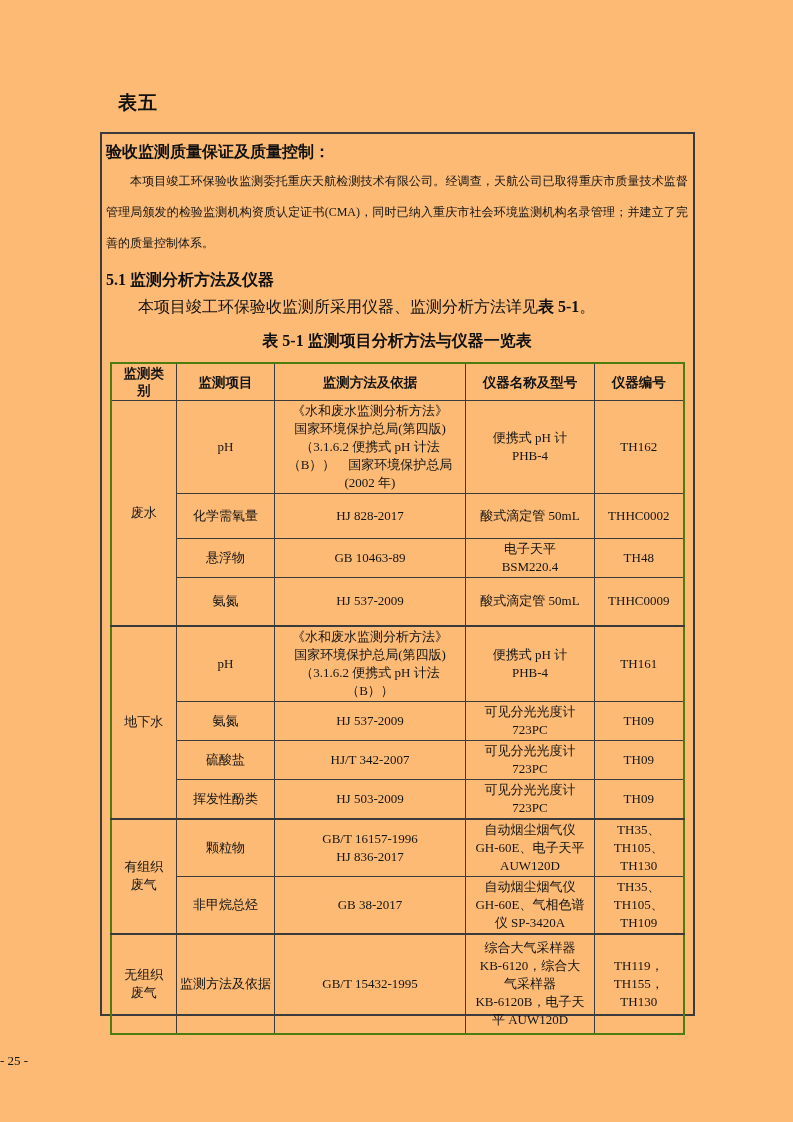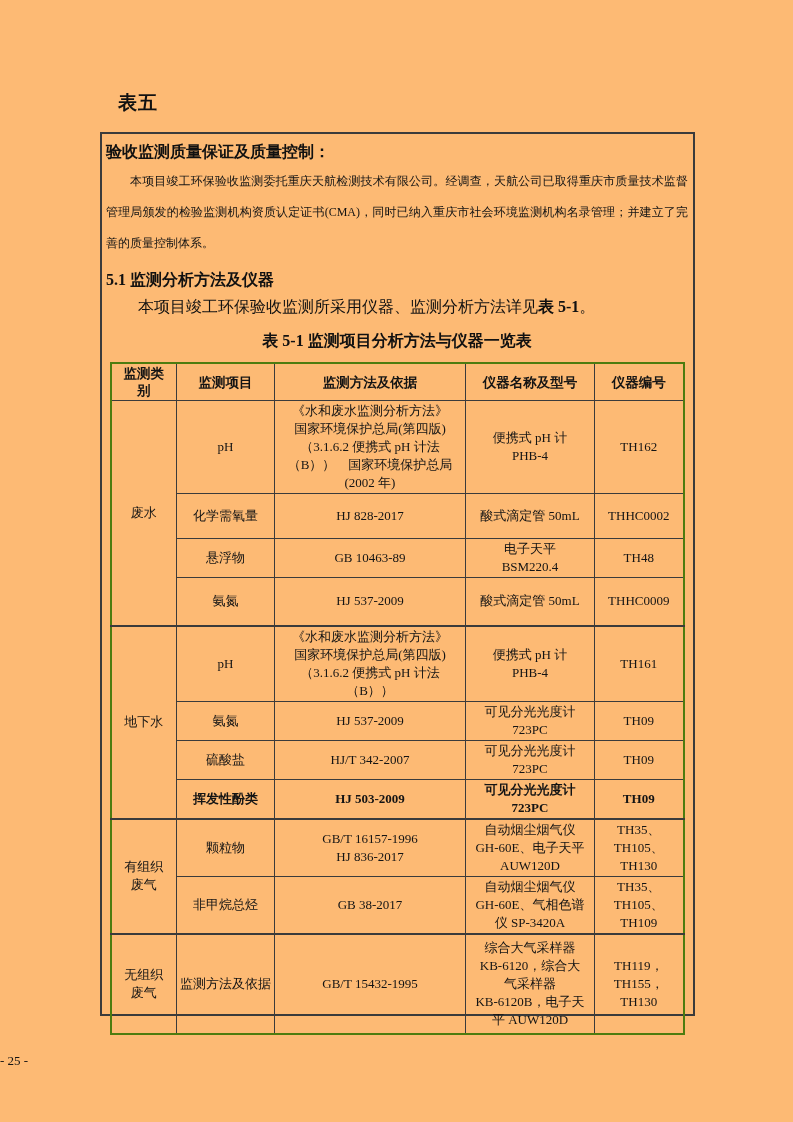--- a/index.html
+++ b/index.html
@@ -39,21 +39,21 @@
   tr.group-start td { border-top:2px solid #3b3b3b; }
 
   .h-hdr { height:36px; }
   .h-a { height:93px; }
   .h-b { height:45px; }
   .h-c { height:38px; }
   .h-d { height:48px; }
   .h-e { height:71px; }
   .h-f { height:39px; }
   .h-g { height:38px; }
-  .h-h { height:39px;font-weight:bold; }
+  .h-h { height:39px; }
   .h-i { height:51px; }
   .h-j { height:48px; }
   .h-k { height:100px; }
 
   .page-number {
     position:absolute; left:0; top:1053px; width:100%;
     text-align:left; font-size:13px; color:#141414;
   }
 </style>
 </head>

